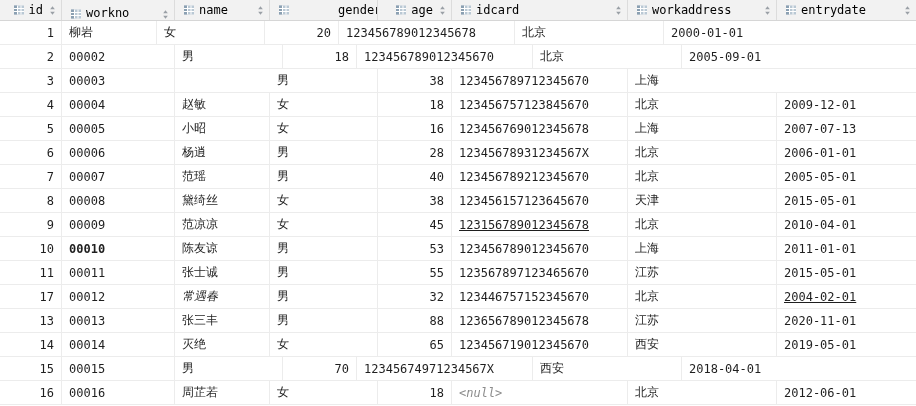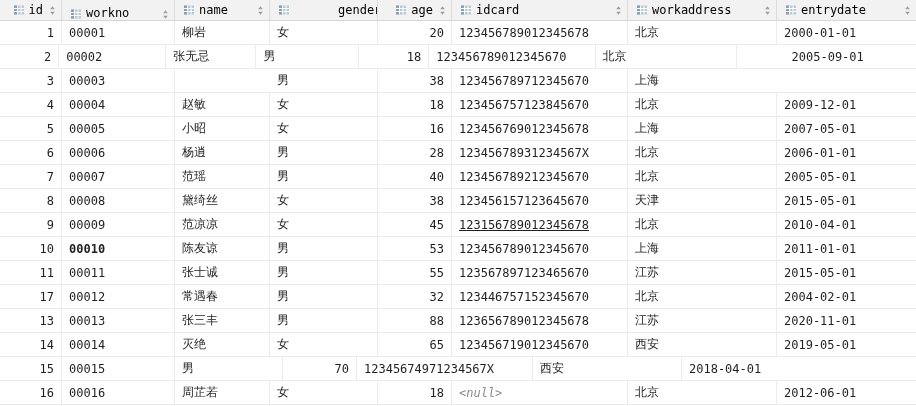--- a/index.html
+++ b/index.html
@@ -176,37 +176,35 @@
           <svg width="7" height="11" viewBox="0 0 7 11">
             <path d="M3.5 1.2 L5.8 4.2 H1.2 Z" fill="#9aa0a6"></path>
             <path d="M3.5 9.8 L1.2 6.8 H5.8 Z" fill="#9aa0a6"></path>
           </svg>
         </span>
       </div>
     </div>
   <div class="body" id="grid-body">
       <div class="row">
         <div class="cell right" style="width: 62px;">1</div>
-        <div class="cell" style="width: 113px;">00001</div>
         <div class="cell" style="width: 95px;">柳岩</div>
         <div class="cell" style="width: 108px;">女</div>
         <div class="cell right" style="width: 74px;">20</div>
         <div class="cell" style="width: 176px;">123456789012345678</div>
         <div class="cell" style="width: 149px;">北京</div>
         <div class="cell" style="width: 139px;">2000-01-01</div>
       </div>
       <div class="row">
         <div class="cell right" style="width: 62px;">2</div>
         <div class="cell" style="width: 113px;">00002</div>
-        <div class="cell" style="width: 95px;">张无忌</div>
         <div class="cell" style="width: 108px;">男</div>
         <div class="cell right" style="width: 74px;">18</div>
         <div class="cell" style="width: 176px;">123456789012345670</div>
         <div class="cell" style="width: 149px;">北京</div>
-        <div class="cell" style="width: 139px; margin-left: 48px;">2005-09-01</div>
+        <div class="cell" style="width: 139px;">2005-09-01</div>
       </div>
       <div class="row">
         <div class="cell right" style="width: 62px;">3</div>
         <div class="cell" style="width: 113px;">00003</div>
         <div class="cell" style="width: 95px; margin-top: 24px;">韦一笑</div>
         <div class="cell" style="width: 108px;">男</div>
         <div class="cell right" style="width: 74px;">38</div>
         <div class="cell" style="width: 176px;">123456789712345670</div>
         <div class="cell" style="width: 149px;">上海</div>
       </div>
@@ -221,21 +219,21 @@
         <div class="cell" style="width: 139px;">2009-12-01</div>
       </div>
       <div class="row">
         <div class="cell right" style="width: 62px;">5</div>
         <div class="cell" style="width: 113px;">00005</div>
         <div class="cell" style="width: 95px;">小昭</div>
         <div class="cell" style="width: 108px;">女</div>
         <div class="cell right" style="width: 74px;">16</div>
         <div class="cell" style="width: 176px;">123456769012345678</div>
         <div class="cell" style="width: 149px;">上海</div>
-        <div class="cell" style="width: 139px;">2007-05-01</div>
+        <div class="cell" style="width: 139px;">2007-07-13</div>
       </div>
       <div class="row">
         <div class="cell right" style="width: 62px;">6</div>
         <div class="cell" style="width: 113px;">00006</div>
         <div class="cell" style="width: 95px;">杨逍</div>
         <div class="cell" style="width: 108px;">男</div>
         <div class="cell right" style="width: 74px;">28</div>
         <div class="cell" style="width: 176px;">12345678931234567X</div>
         <div class="cell" style="width: 149px;">北京</div>
         <div class="cell" style="width: 139px;">2006-01-01</div>
@@ -286,26 +284,26 @@
         <div class="cell" style="width: 95px;">张士诚</div>
         <div class="cell" style="width: 108px;">男</div>
         <div class="cell right" style="width: 74px;">55</div>
         <div class="cell" style="width: 176px;">123567897123465670</div>
         <div class="cell" style="width: 149px;">江苏</div>
         <div class="cell" style="width: 139px;">2015-05-01</div>
       </div>
       <div class="row">
         <div class="cell right" style="width: 62px;">17</div>
         <div class="cell" style="width: 113px;">00012</div>
-        <div class="cell" style="width: 95px;">常遇春</div>
+        <div class="cell" style="width: 95px; font-style: italic;">常遇春</div>
         <div class="cell" style="width: 108px;">男</div>
         <div class="cell right" style="width: 74px;">32</div>
         <div class="cell" style="width: 176px;">123446757152345670</div>
         <div class="cell" style="width: 149px;">北京</div>
-        <div class="cell" style="width: 139px;">2004-02-01</div>
+        <div class="cell" style="width: 139px; text-decoration: underline;">2004-02-01</div>
       </div>
       <div class="row">
         <div class="cell right" style="width: 62px;">13</div>
         <div class="cell" style="width: 113px;">00013</div>
         <div class="cell" style="width: 95px;">张三丰</div>
         <div class="cell" style="width: 108px;">男</div>
         <div class="cell right" style="width: 74px;">88</div>
         <div class="cell" style="width: 176px;">123656789012345678</div>
         <div class="cell" style="width: 149px;">江苏</div>
         <div class="cell" style="width: 139px;">2020-11-01</div>

